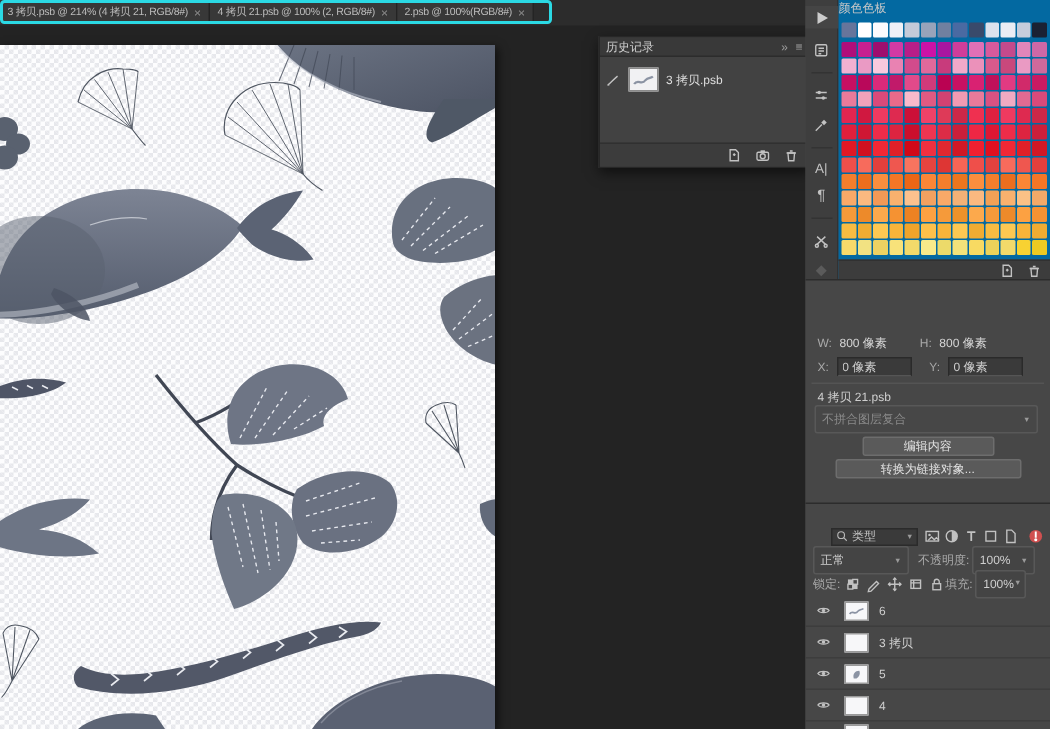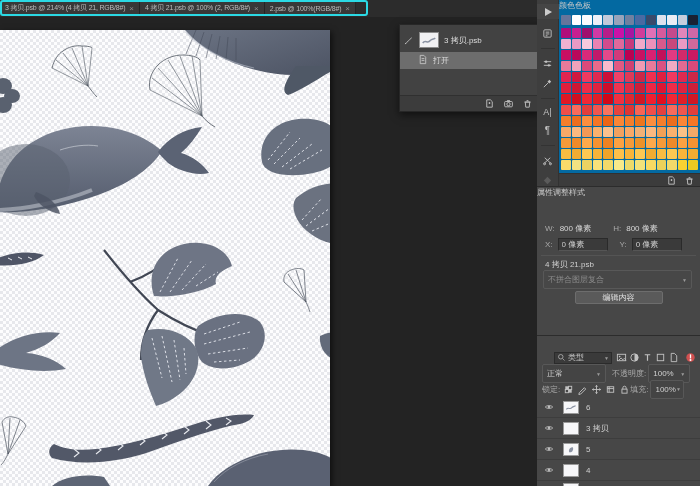--- a/index.html
+++ b/index.html
@@ -260,39 +260,38 @@
 
       <g>
         <path d="M208,456 C218,441 240,428 266,422 C296,416 322,421 334,430 L334,456 Z" fill="#5a6172"></path>
         <path d="M214,452 C226,438 246,428 268,424" stroke="#a9aeb9" stroke-width="1" fill="none" opacity="0.5"></path>
       </g>
       <path d="M52,456 C62,447 84,443 104,447 L110,456 Z" fill="#5d6575"></path>
     </svg>
   </div>
 
   <div class="abs history">
+    <div class="phead">
+      <span>历史记录</span>
+      <span class="sp"></span>
+      <span class="hglyph">»</span>
+      <span class="hglyph">≡</span>
+    </div>
     <div id="history-rows">
         <div class="hrow">
           <span class="ic">
             <svg viewBox="0 0 12 12" width="11" height="11">
               <path d="M2.5,9.5 C4.5,8 6.5,5.5 9.5,3" fill="none" stroke="#c2c2c2" stroke-width="1"></path>
               <path d="M2,10 l1.8,-0.4 -1.2,-1.2 z" fill="#c2c2c2"></path>
             </svg>
           </span>
           <span class="hthumb"><svg viewBox="0 0 12 12" width="18" height="15">
               <path d="M1,8 C3,5 5,9 7,6 C8.5,4.5 10,5 11,4" fill="none" stroke="#8b93a3" stroke-width="1.2"></path>
             </svg></span>
           <span class="hlabel">3 拷贝.psb</span>
-        </div>
-        <div class="hrow sel">
-          <span class="hdocic"><svg viewBox="0 0 12 12" width="11" height="11">
-              <path d="M3.5,1.5 h4 l2,2 v7 h-6 z" fill="none" stroke="#c2c2c2" stroke-width="1"></path>
-              <path d="M5,5 h3 M5,7 h3" fill="none" stroke="#c2c2c2" stroke-width="1"></path>
-            </svg></span>
-          <span class="hlabel">打开</span>
         </div>
       </div>
     <div class="hfoot" id="history-footer">
         <span class="ic">
           <svg viewBox="0 0 12 12" width="11" height="11">
             <path d="M3,2 h4 l2,2 v6 h-6 z" fill="none" stroke="#c2c2c2" stroke-width="1"></path>
             <path d="M5,5.5 h2 M6,4.5 v2" stroke="#c2c2c2"></path>
           </svg>
         </span>
         <span class="ic">
@@ -555,40 +554,40 @@
           <span class="ic">
             <svg viewBox="0 0 12 12" width="11" height="11">
               <path d="M3.6,4.4 h4.8 l-.5,5.6 h-3.8 z" fill="none" stroke="#c2c2c2" stroke-width="1"></path>
               <path d="M2.6,4.4 h6.8 M5,2.9 h2" fill="none" stroke="#c2c2c2" stroke-width="1"></path>
             </svg>
           </span>
         </div>
     </div>
 
     <div class="abs props">
-      <div class="ptabs" id="prop-tabs"><span class="ptab on">属性</span><span class="ptab">调整</span><span class="ptab">样式</span></div>
       <div class="whrow">
         <span class="lbl">W:</span>
         <span class="val" style="margin-left:5px">800 像素</span>
         <span class="lbl" style="margin-left:22px">H:</span>
         <span class="val" style="margin-left:5px">800 像素</span>
       </div>
       <div class="xyrow">
         <span class="lbl">X:</span>
         <input class="field" style="margin-left: 5px;" readonly="" value="0 像素">
         <span class="lbl" style="margin-left:12px">Y:</span>
         <input class="field" style="margin-left: 5px;" readonly="" value="0 像素">
       </div>
       <div class="pdiv"></div>
       <div class="srcfile">4 拷贝 21.psb</div>
       <div class="dd dis">
         <span>不拼合图层复合</span>
         <span class="chev">▼</span>
       </div>
       <div class="btn edit">编辑内容</div>
+      <div class="btn convert">转换为链接对象...</div>
     </div>
 
     <div class="abs layers">
       <div class="filterrow">
         <div class="searchbox">
           <span class="ic">
             <svg viewBox="0 0 12 12" width="9" height="9">
                 <circle cx="5" cy="5" r="3" fill="none" stroke="#b8b8b8"></circle>
                 <path d="M7.5,7.5 L10,10" stroke="#b8b8b8"></path>
               </svg>

